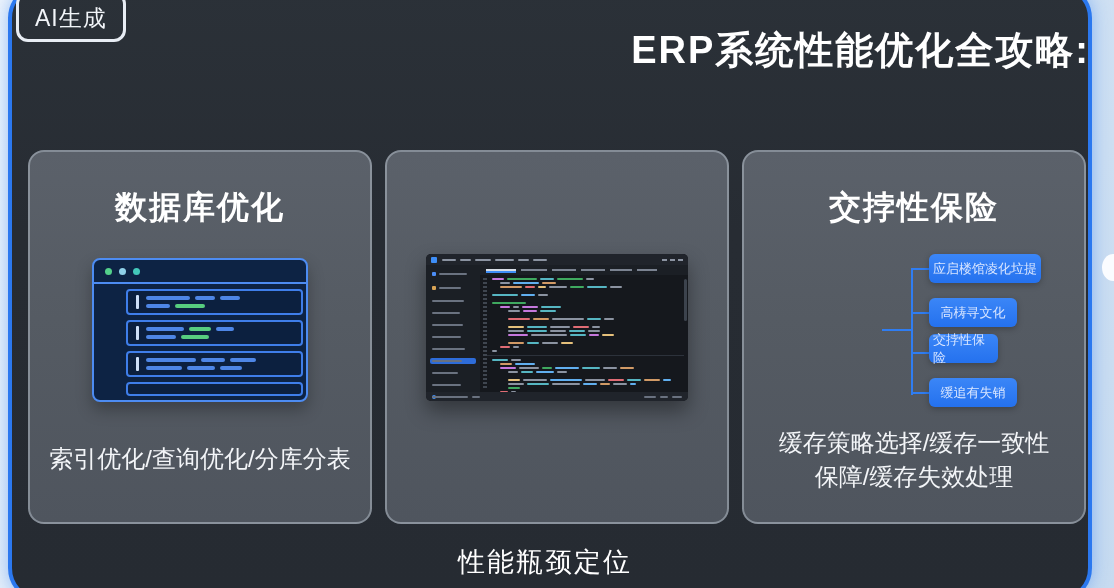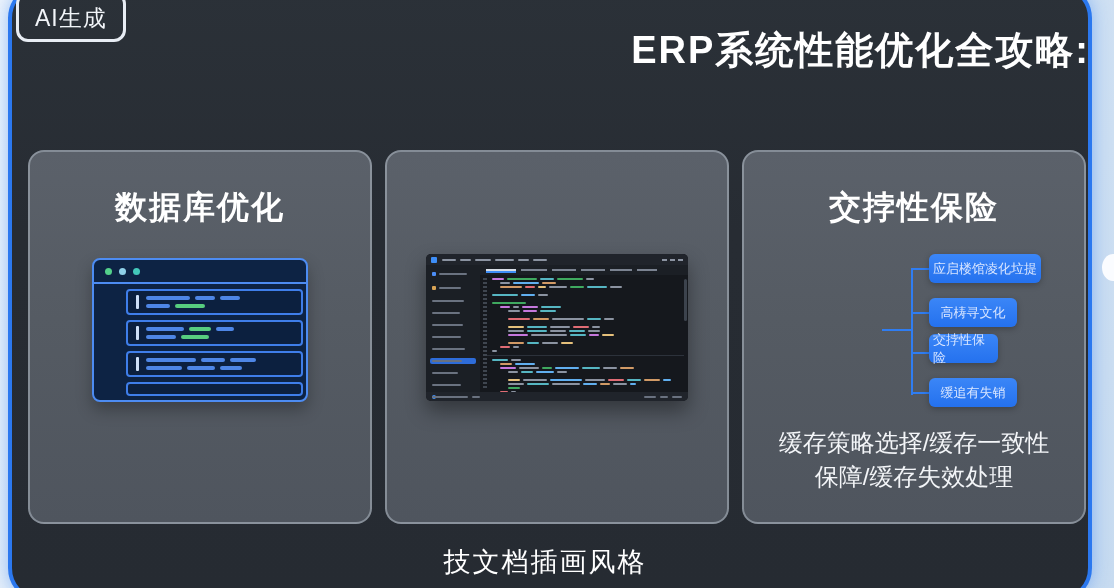--- a/index.html
+++ b/index.html
@@ -157,20 +157,21 @@
                     <div class="db-bar" style="width: 36px; background: rgb(78, 134, 230);"></div>
                     <div class="db-bar" style="width: 28px; background: rgb(78, 134, 230);"></div>
                     <div class="db-bar" style="width: 22px; background: rgb(78, 134, 230);"></div>
                   </div>
                 </div>
               </div>
               <div class="db-row partial"></div>
             </div>
         </div>
       </div>
+      <div class="card-caption cap1">索引优化/查询优化/分库分表</div>
     </div>
 
     <div class="card">
       <div class="editor">
         <div class="ed-menubar">
           <span class="ed-logo"></span>
           <span class="ed-menus">
               <div class="ed-dash" style="width: 14px;"></div>
               <div class="ed-dash" style="width: 11px;"></div>
               <div class="ed-dash" style="width: 16px;"></div>
@@ -404,15 +405,15 @@
         <div class="flow-box fb-4">缓追有失销</div>
       </div>
       <div class="card-caption cap3">
         <div>缓存策略选择/缓存一致性</div>
         <div>保障/缓存失效处理</div>
       </div>
     </div>
 
   </div>
 
-  <div class="footer">技文档插画风格</div>
+  <div class="footer">性能瓶颈定位</div>
   <div class="edge-circle"></div>
 </div>
 
 </body></html>

